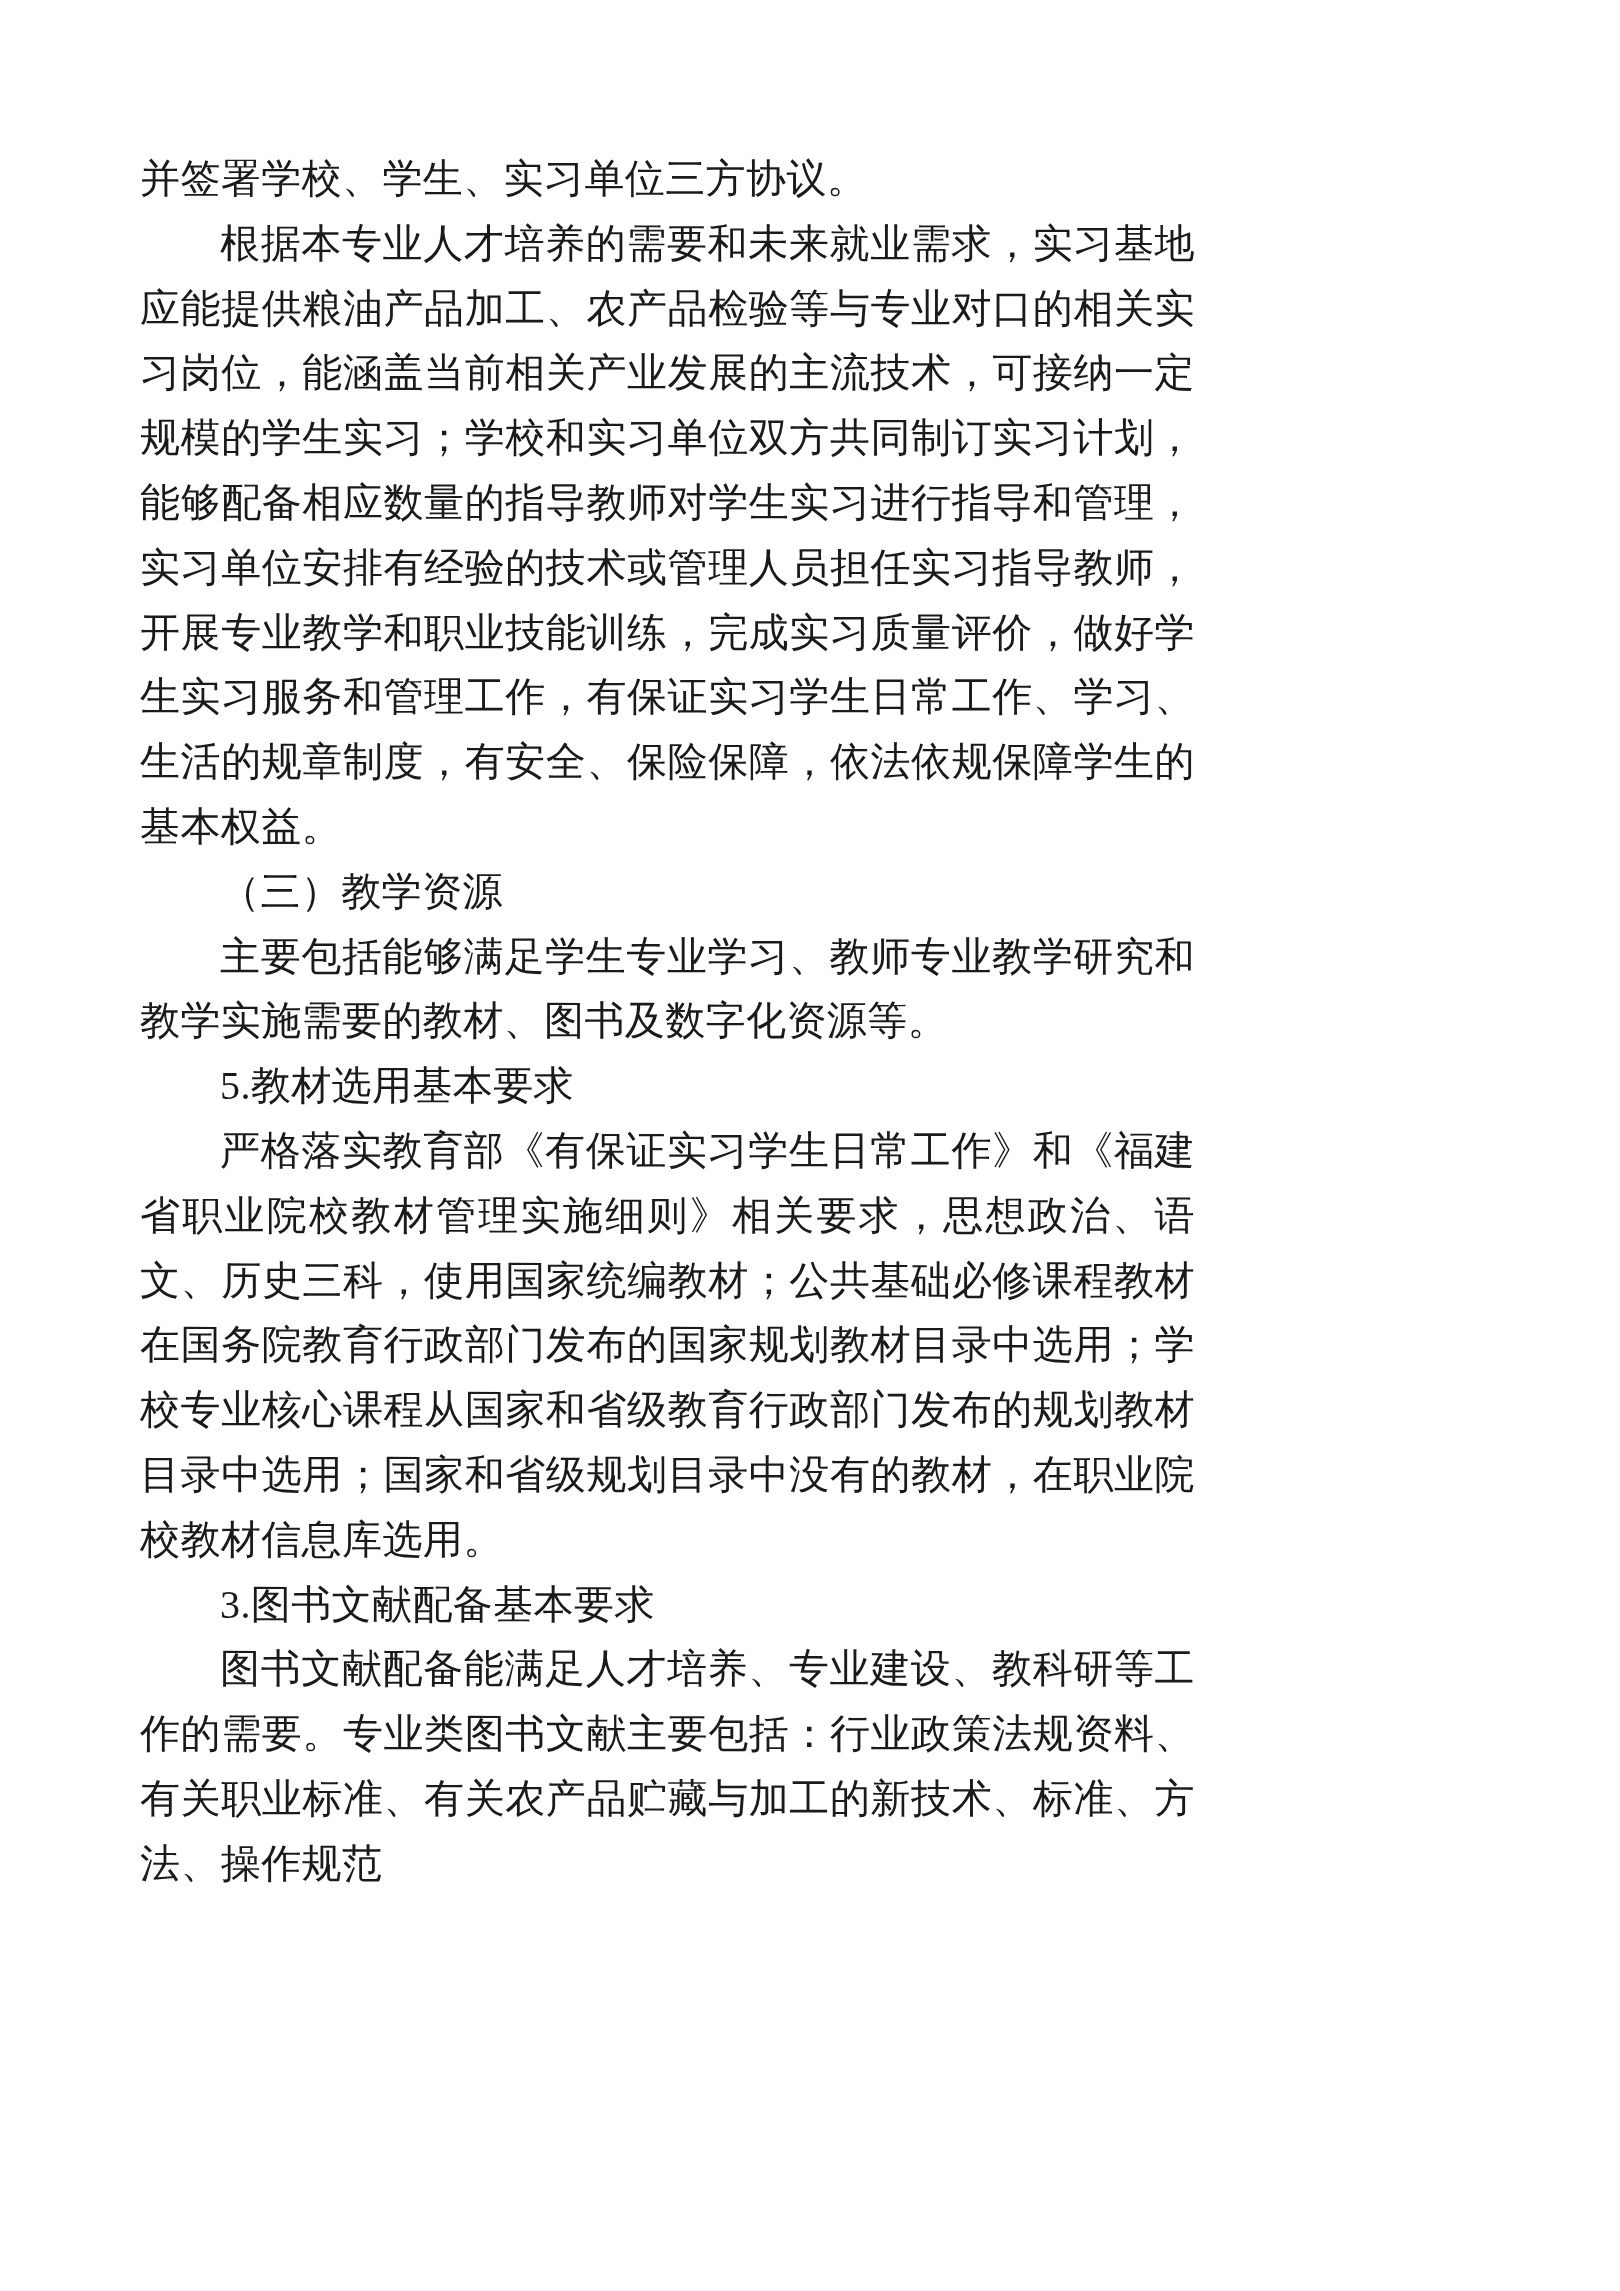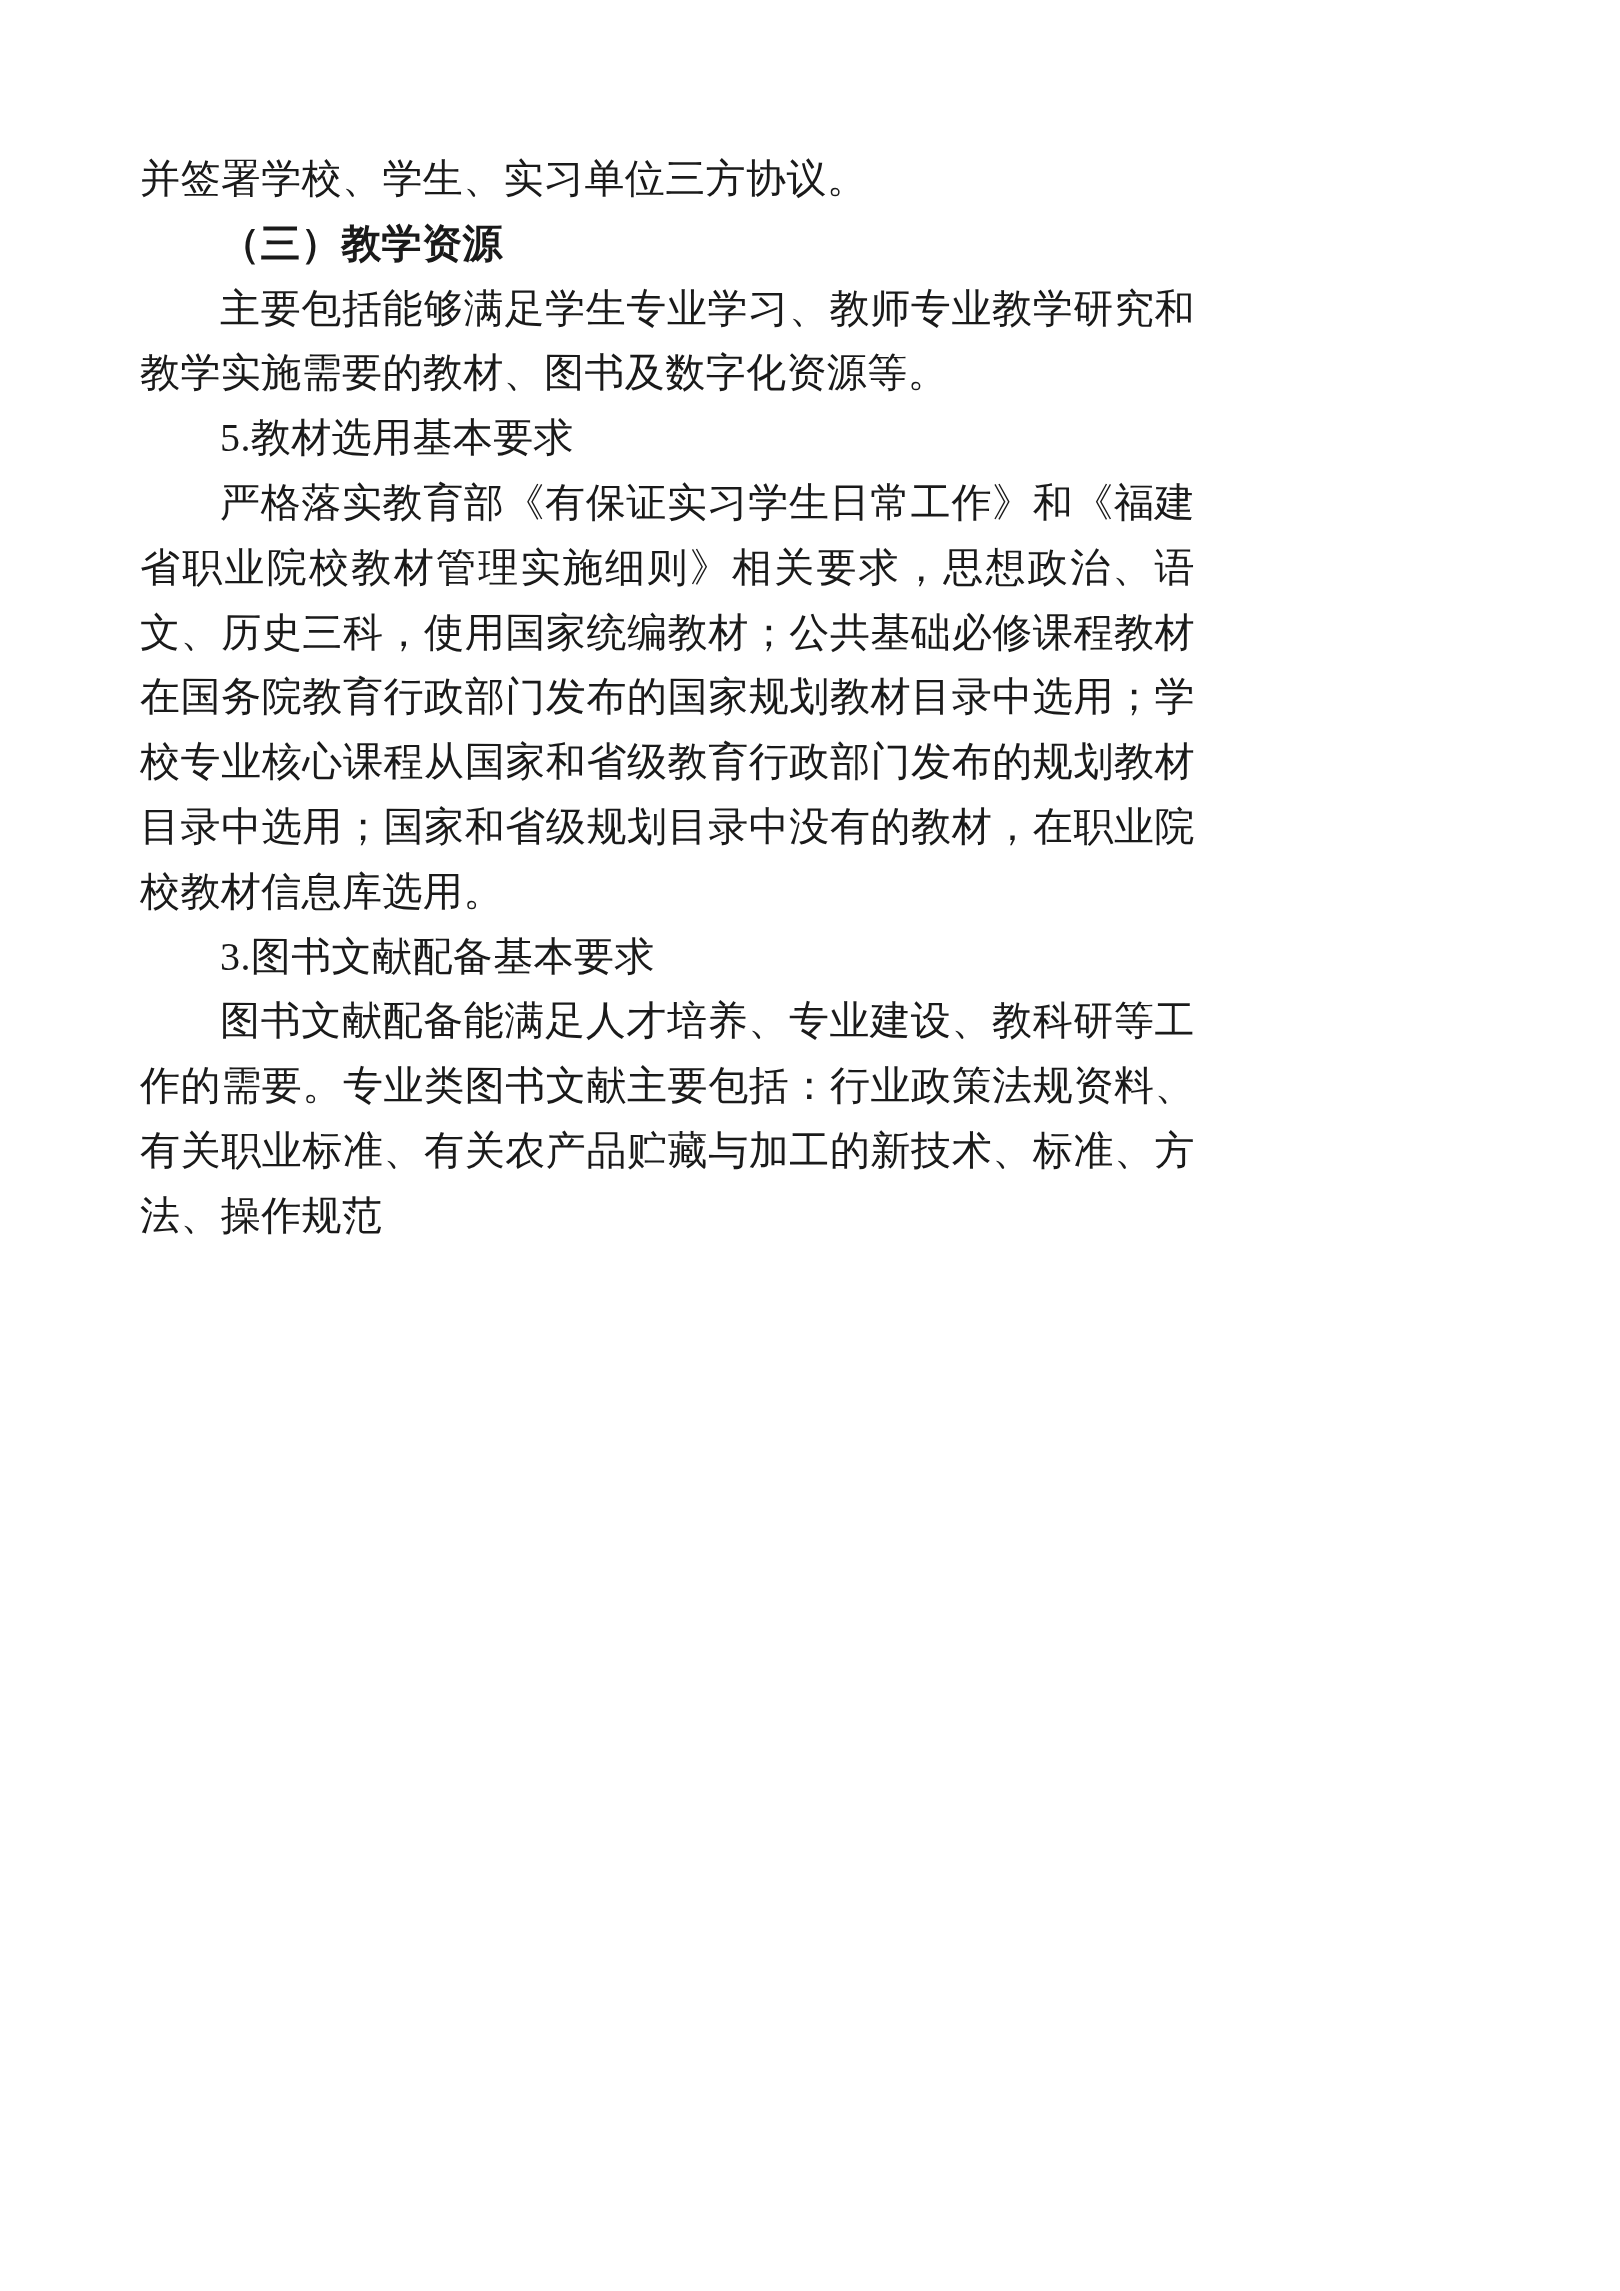--- a/index.html
+++ b/index.html
@@ -32,35 +32,36 @@
     padding: 0;
   }
   .para {
     text-indent: 2em;
   }
   .para-noindent {
     text-indent: 0;
   }
   .heading-sub {
     text-indent: 2em;
-    font-weight: 700;
+    font-weight: 400;
     font-family: "Liberation Serif", "DejaVu Serif", serif;
   }
   .heading-item {
     text-indent: 2em;
   }
 </style>
 </head>
 <body>
 
 <div class="page">
   <div class="doc-body">
 
     <p class="para-noindent">并签署学校、学生、实习单位三方协议。</p>
 
+    <p class="para">根据本专业人才培养的需要和未来就业需求，实习基地应能提供粮油产品加工、农产品检验等与专业对口的相关实习岗位，能涵盖当前相关产业发展的主流技术，可接纳一定规模的学生实习；学校和实习单位双方共同制订实习计划，能够配备相应数量的指导教师对学生实习进行指导和管理，实习单位安排有经验的技术或管理人员担任实习指导教师，开展专业教学和职业技能训练，完成实习质量评价，做好学生实习服务和管理工作，有保证实习学生日常工作、学习、生活的规章制度，有安全、保险保障，依法依规保障学生的基本权益。</p>
 
     <p class="heading-sub">（三）教学资源</p>
 
     <p class="para">主要包括能够满足学生专业学习、教师专业教学研究和教学实施需要的教材、图书及数字化资源等。</p>
 
     <p class="heading-item">5.教材选用基本要求</p>
 
     <p class="para">严格落实教育部《有保证实习学生日常工作》和《福建省职业院校教材管理实施细则》相关要求，思想政治、语文、历史三科，使用国家统编教材；公共基础必修课程教材在国务院教育行政部门发布的国家规划教材目录中选用；学校专业核心课程从国家和省级教育行政部门发布的规划教材目录中选用；国家和省级规划目录中没有的教材，在职业院校教材信息库选用。</p>
 
     <p class="heading-item">3.图书文献配备基本要求</p>

